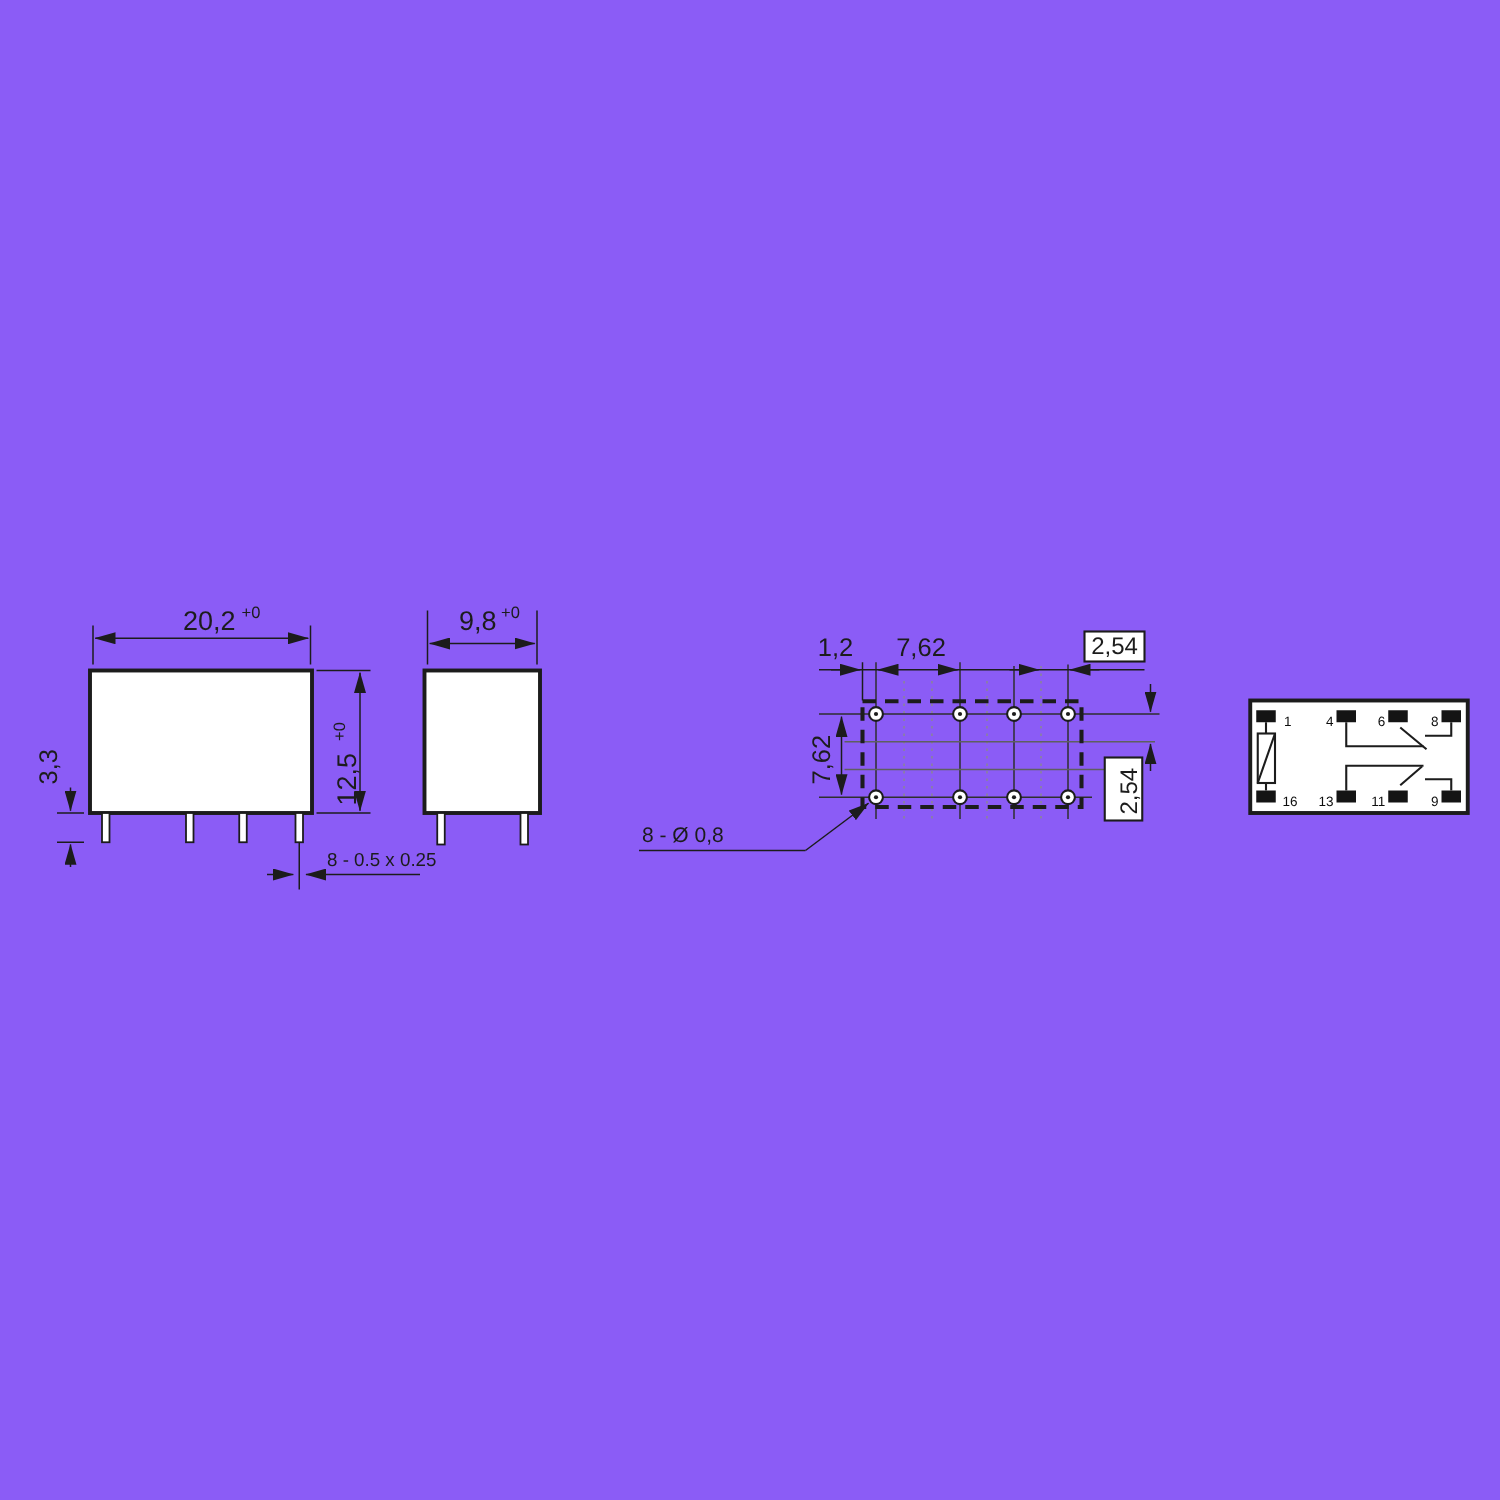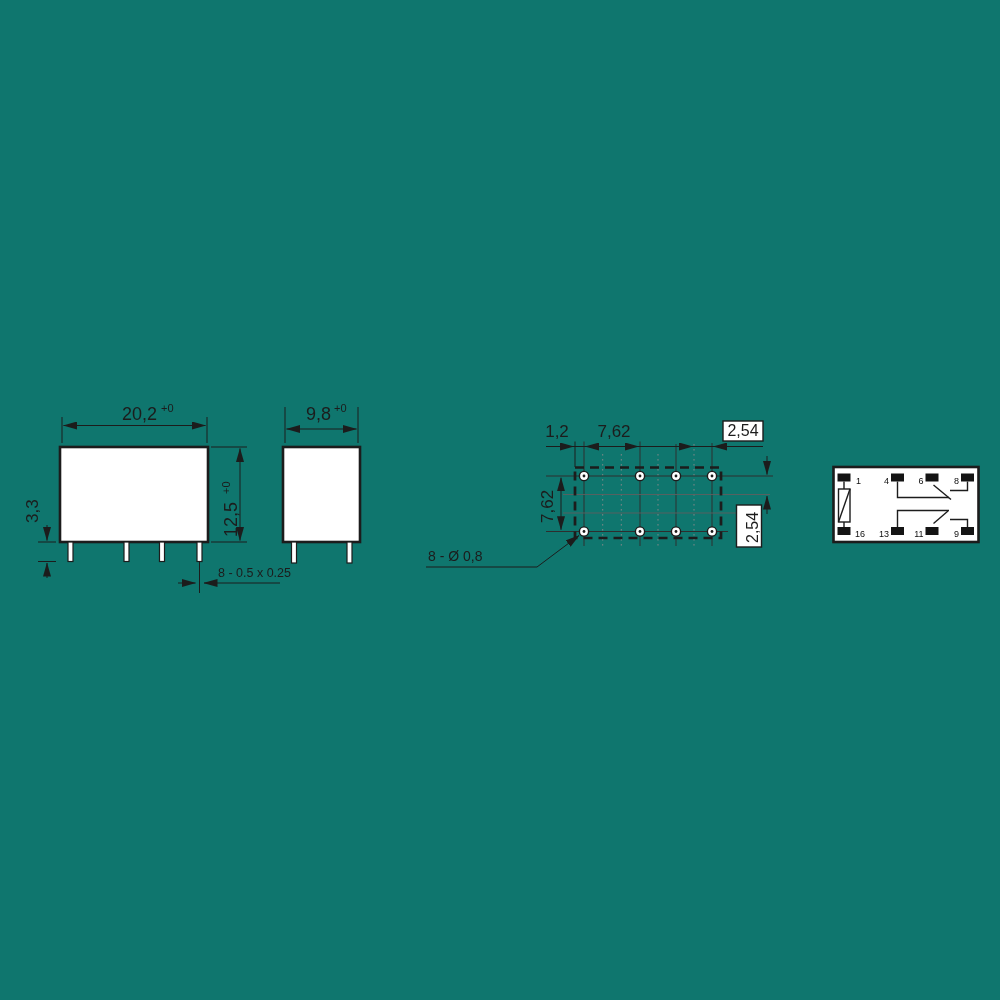--- a/index.html
+++ b/index.html
@@ -1,16 +1,16 @@
 <!DOCTYPE html>
 <html><head>
 <meta charset="utf-8">
 <style>
   html,body{margin:0;padding:0;background:#ffffff;}
-  .stage{position:relative;width:1000px;height:1000px;background:#0f766e;overflow:hidden;}
+  .stage{position:relative;width:1000px;height:1000px;background:#8b5cf6;overflow:hidden;}
   svg{display:block;}
   svg text{font-family:"Liberation Sans","DejaVu Sans",sans-serif;fill:#1c1c1c;}
   .f18{font-size:18px;}
   .f17{font-size:17px;}
   .f16{font-size:16px;}
   .f14{font-size:14px;}
   .f12{font-size:12.5px;}
   .f11{font-size:11px;}
   .f9{font-size:9px;fill:#0d0d0d;}
   .body{fill:#ffffff;stroke:#1c1c1c;stroke-width:2.6;}

